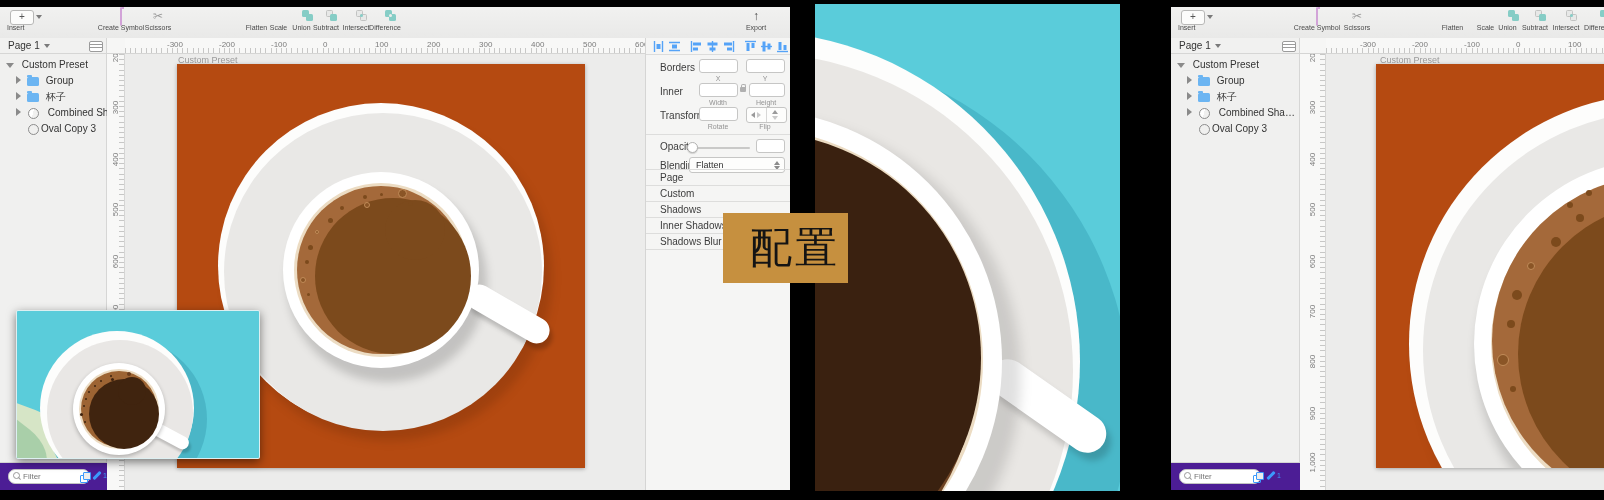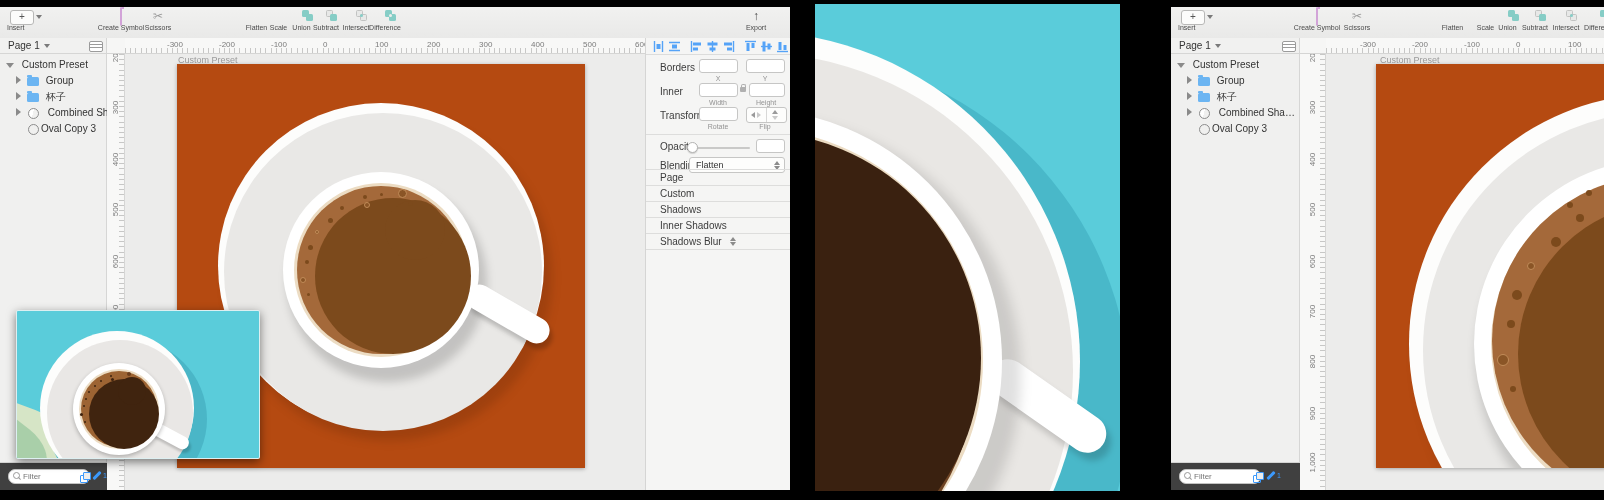--- a/index.html
+++ b/index.html
@@ -47,21 +47,21 @@
   .corner{position:absolute;top:31px;height:16px;background:#f6f6f5;border-bottom:1px solid #d5d5d4;box-sizing:border-box;}
   
   .cv{position:absolute;top:47px;bottom:0;background:#ececeb;overflow:hidden;}
   .alabel{position:absolute;font-size:9px;color:#9b9b9b;}
   .board{position:absolute;background:#b54a11;overflow:hidden;box-shadow:0 1px 4px rgba(0,0,0,.3);}
   .c{position:absolute;border-radius:50%;}
   .bub{position:absolute;border-radius:50%;background:#7c4a1c;}
   .bubr{background:#8a5526;border:1px solid #c08b58;box-sizing:border-box;}
   .bar{position:absolute;background:#fff;}
   
-  .fbar{position:absolute;left:0;top:455px;height:28px;background:#404040;border-top:1px solid #d4d4d3;box-sizing:border-box;}
+  .fbar{position:absolute;left:0;top:455px;height:28px;background:#4c1d95;border-top:1px solid #d4d4d3;box-sizing:border-box;}
   .finp{position:absolute;left:8px;top:6px;width:62px;height:13px;border:1px solid #c3c3c2;border-radius:7px;background:#fff;font-size:8px;color:#555;padding:0 4px 0 14px;outline:none;}
   .sglass{position:absolute;left:13px;top:9px;width:5px;height:5px;border:1px solid #999;border-radius:50%;}
   .sglass:after{content:"";position:absolute;left:4px;top:5px;width:3px;height:1px;background:#999;transform:rotate(45deg);}
   .dupic{position:absolute;width:6px;height:6px;border:1.2px solid #3b99fc;border-radius:1px;}
   .dupic:after{content:"";position:absolute;left:2px;top:-4px;width:6px;height:6px;border:1.2px solid #3b99fc;border-radius:1px;background:#ededec;}
   .penic{position:absolute;width:10px;height:3px;background:#3b99fc;transform:rotate(-45deg);border-radius:1px;}
   .cnt{position:absolute;font-size:7px;color:#3b99fc;}
   
   .insp{position:absolute;left:645px;top:31px;width:145px;bottom:0;background:#f5f5f4;border-left:1px solid #d5d5d4;box-sizing:border-box;}
   .arow{position:absolute;left:0;right:0;top:0;height:16px;border-bottom:1px solid #dcdcdb;}
@@ -366,20 +366,21 @@
     <div class="c" style="left:-378px;top:49px;width:636px;height:636px;background:#e9e7e4;"></div>
     <div class="bar" style="left:170px;top:391px;width:135px;height:38px;border-radius:19px;transform:rotate(35deg);background:rgba(0,0,0,.17);filter:blur(3px);"></div>
     <div class="bar" style="left:165px;top:383px;width:135px;height:38px;border-radius:19px;transform:rotate(35deg);"></div>
     <div class="c" style="left:-310px;top:114px;width:516px;height:516px;background:rgba(0,0,0,.12);filter:blur(6px);"></div>
     <div class="c" style="left:-317px;top:105px;width:504px;height:504px;background:#ffffff;"></div>
     <div class="c" style="left:-298px;top:124px;width:466px;height:466px;background:#ecdcc3;"></div>
     <div class="c" style="left:-298px;top:139px;width:458px;height:458px;background:#6f4424;"></div>
     <div class="c" style="left:-286px;top:128px;width:452px;height:452px;background:#3a2110;"></div>
   </div>
 
+  <div class="banner">配置</div>
 
   <section class="win" style="left:1171px;width:433px;">
     <div class="tb">
       <div class="tbi" style="left:5px;width:42px;">
         <span class="g"><span class="insbtn">+</span><span class="caret"></span></span>
         <span class="tbl" style="text-align:left;padding-left:2px;">Insert</span>
       </div>
       <div class="tbi" style="left:120px;width:52px;">
         <span class="g"><span class="symb"></span></span>
         <span class="tbl">Create Symbol</span>

